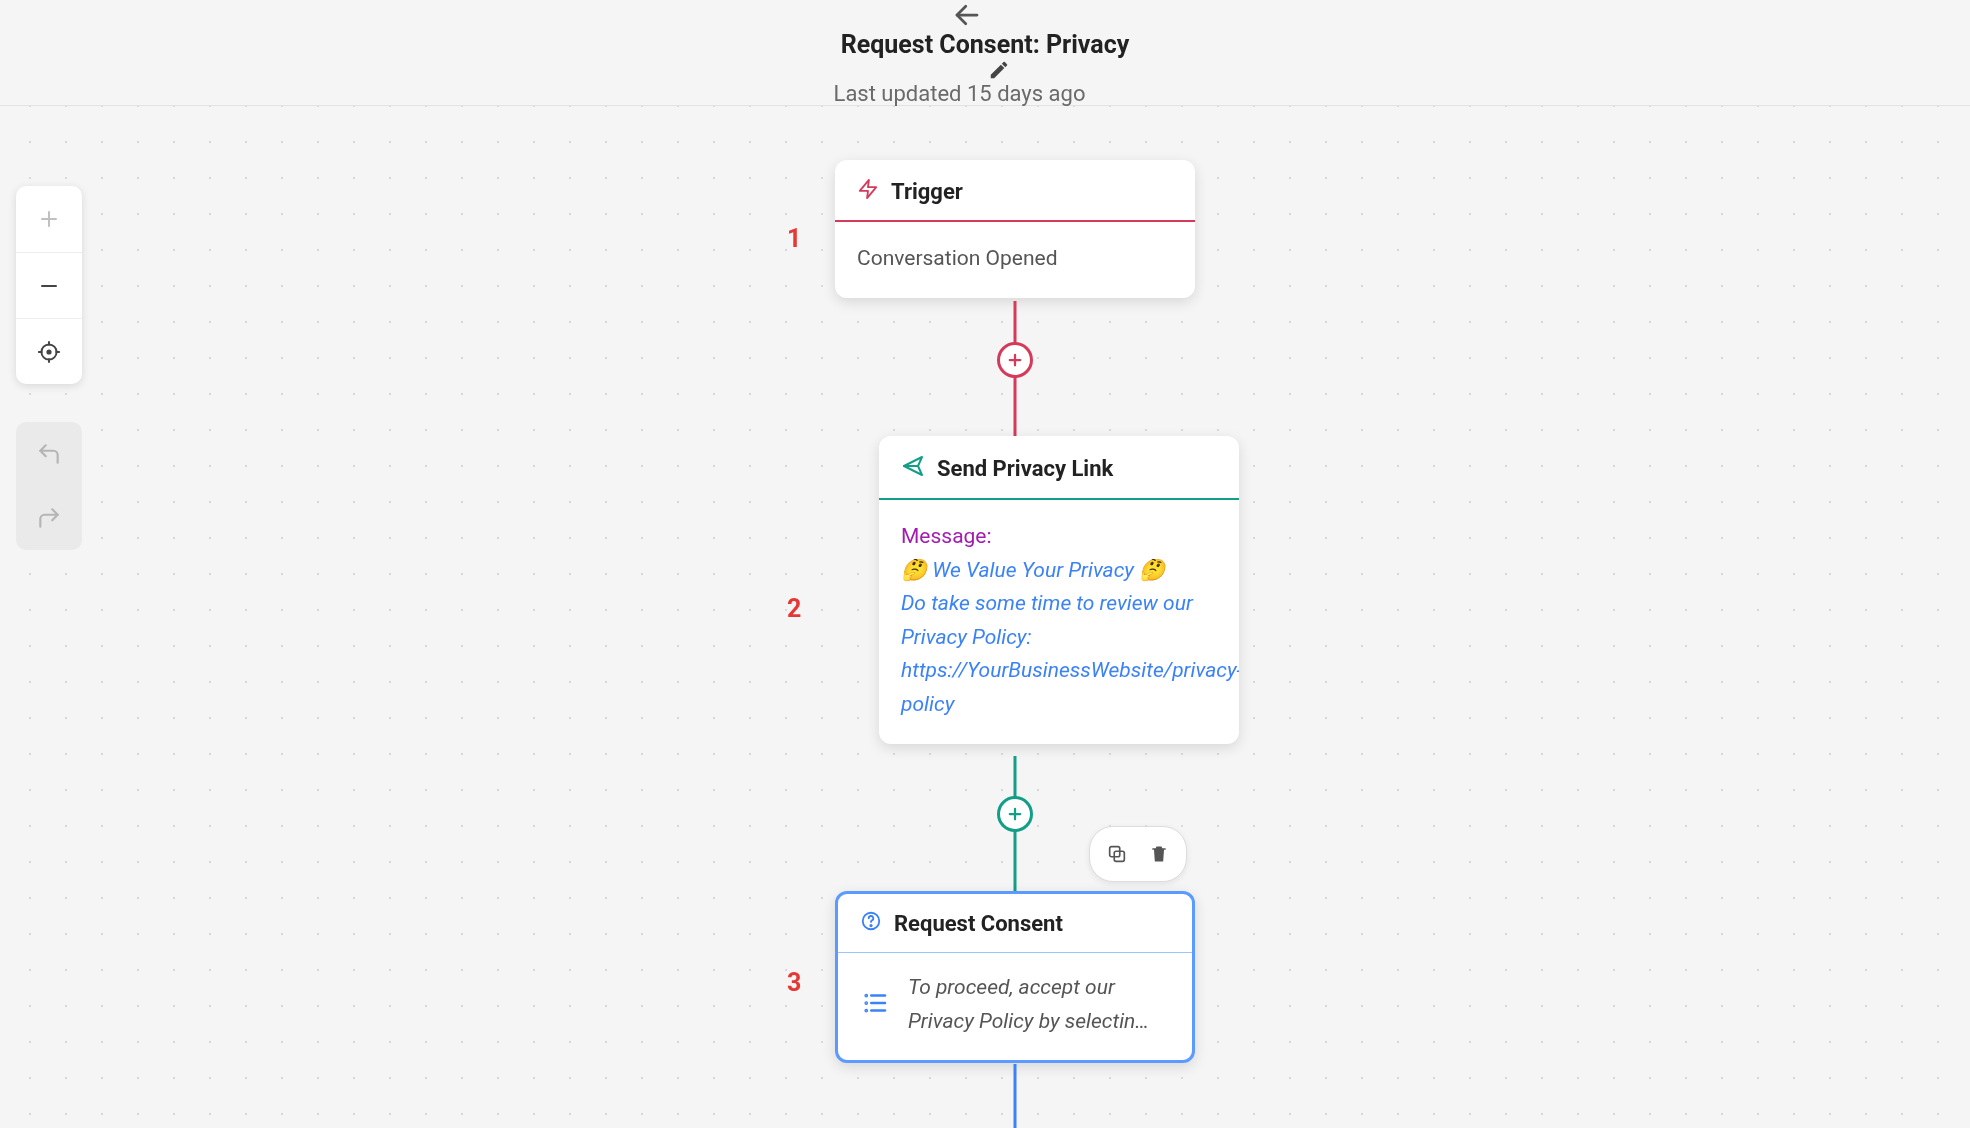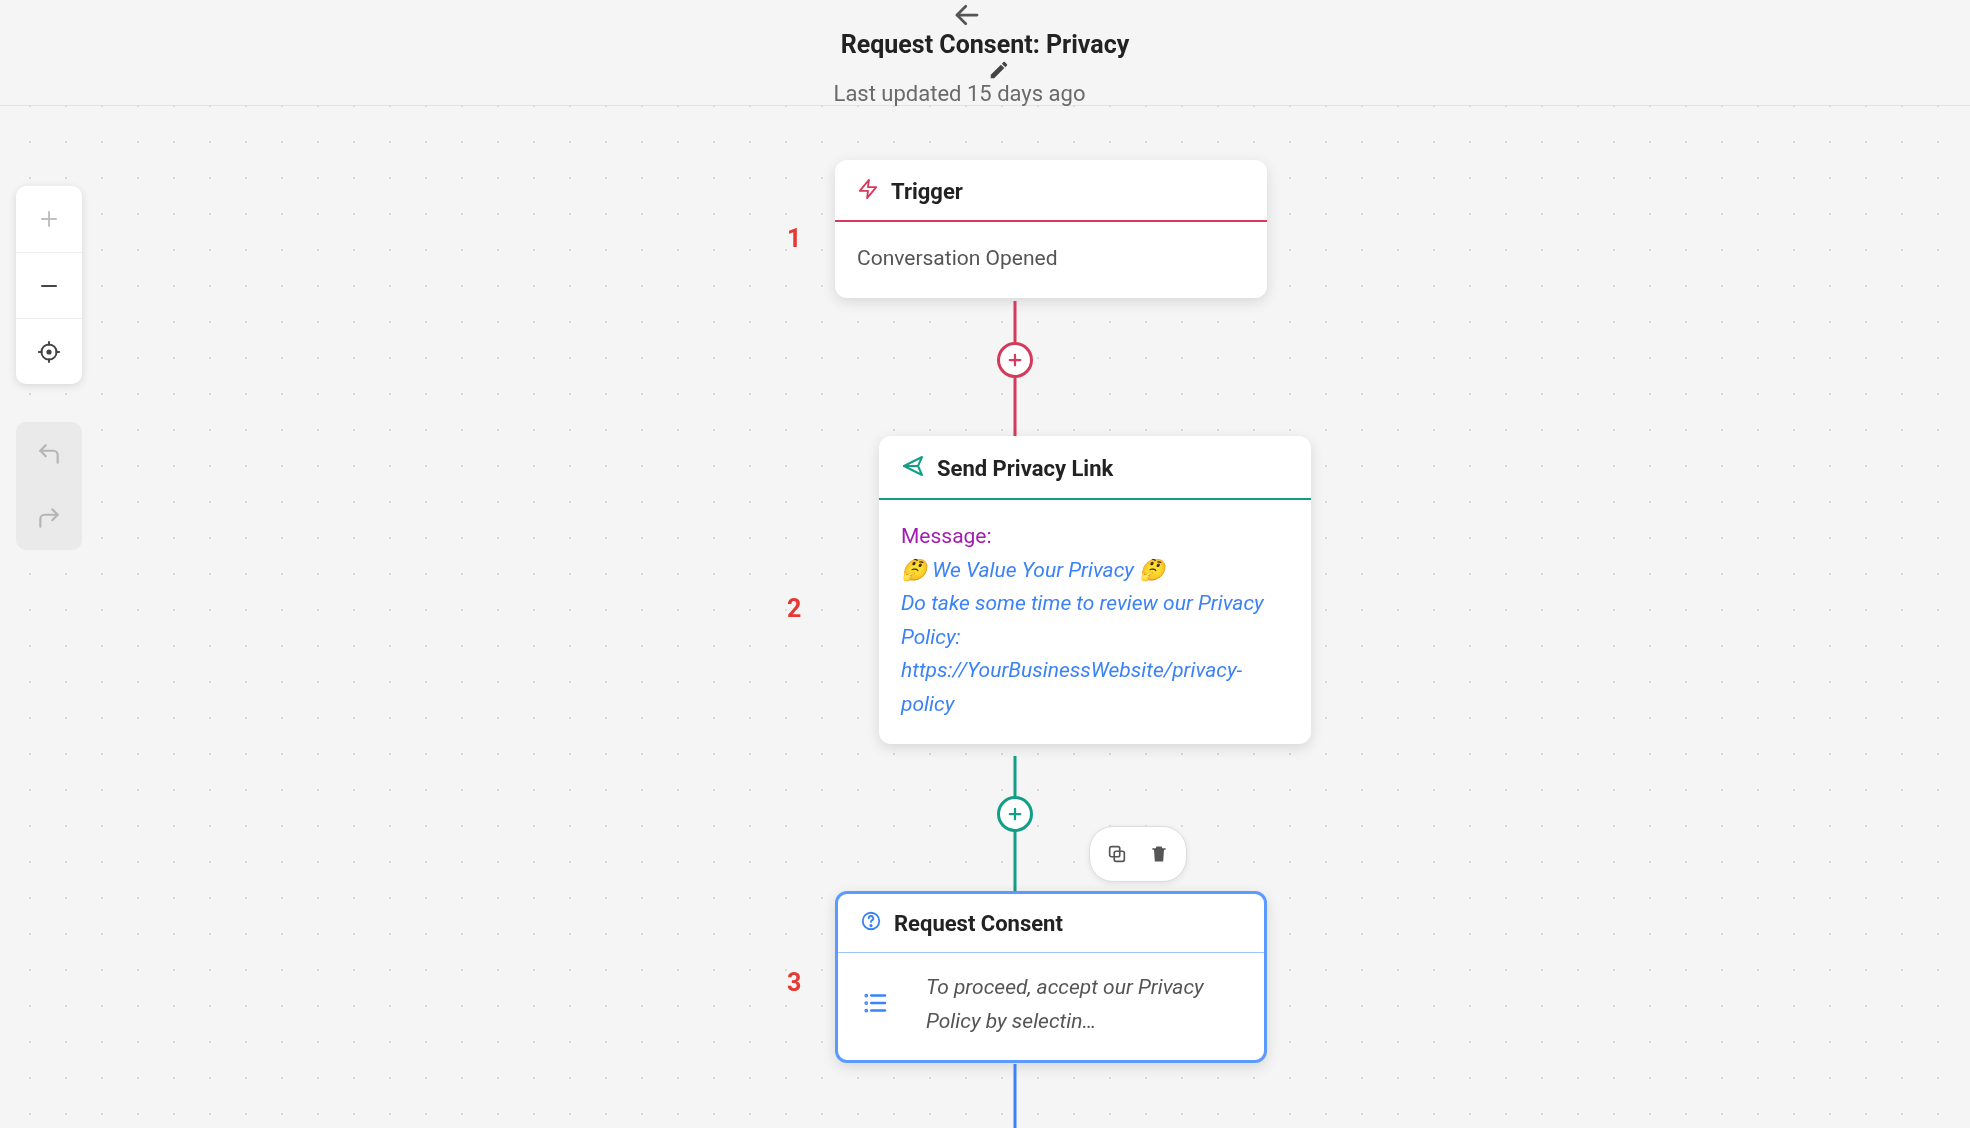--- a/index.html
+++ b/index.html
@@ -134,21 +134,21 @@
   height: 64px;
   display: flex;
   align-items: center;
   justify-content: center;
   color: #b5b5b5;
 }
 
 
 .node {
   position: absolute;
-  width: 432px;
+  width: 360px;
   background: #fff;
   border-radius: 12px;
   box-shadow: 0 4px 14px rgba(0,0,0,0.12);
   overflow: hidden;
 }
 .node-header {
   display: flex;
   align-items: center;
   gap: 12px;
   padding: 18px 22px 16px;
@@ -199,21 +199,21 @@
 
 
 .node.selected {
   border: 3px solid #5b9bff;
 }
 .node.selected .node-header { padding-top: 16px; }
 
 
 .node3-body {
   display: flex;
-  gap: 36px;
+  gap: 18px;
   align-items: center;
   padding: 18px 22px 22px;
 }
 .node3-text {
   font-size: 21px;
   font-style: italic;
   color: #555;
   line-height: 1.6;
 }
 

